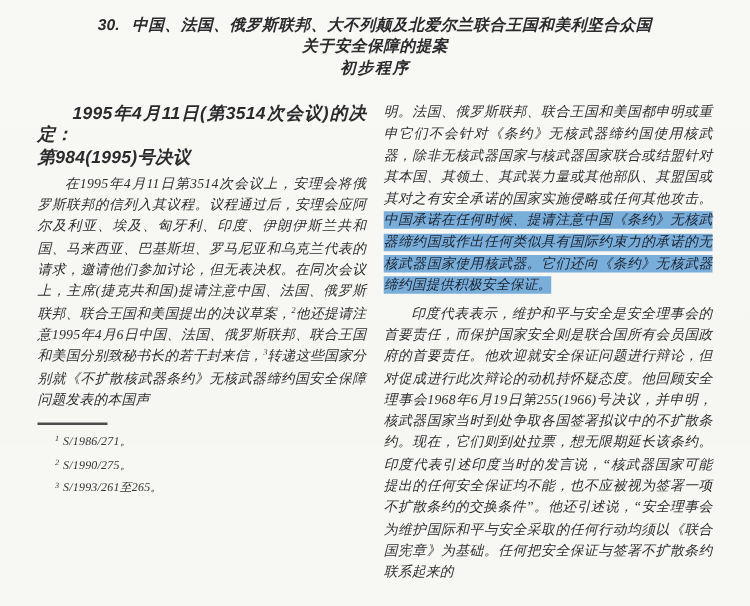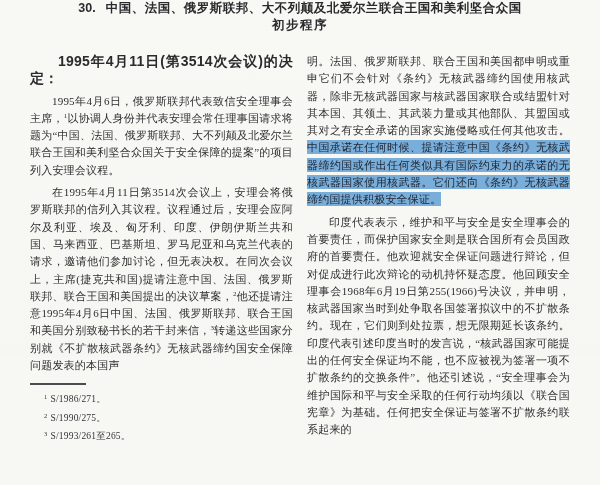--- a/index.html
+++ b/index.html
@@ -12,21 +12,23 @@
     background: #f7f7f4;
     overflow: hidden;
     font-family: "Liberation Serif", "DejaVu Serif", serif;
     color: #2e2e30;
     -webkit-font-smoothing: antialiased;
   }
   .page {
     width: 600px;
     height: 357px;
     box-sizing: border-box;
+    padding-top: 12px;
     background: linear-gradient(180deg, #f8f8f5 0%, #f6f6f3 100%);
+    font-style: italic;
   }
   
   .title-block {
     text-align: center;
     font-family: "Liberation Sans", "DejaVu Sans", sans-serif;
     font-weight: bold;
     font-size: 12.5px;
     line-height: 17px;
     letter-spacing: 0.5px;
     color: #2b2b2d;
@@ -110,31 +112,32 @@
     margin-right: 3px;
   }
 </style>
 </head>
 <body>
 
 <div class="page">
 
   <div class="title-block">
     <div class="title-line1"><span class="item-no">30.</span><span>中国、法国、俄罗斯联邦、大不列颠及北爱尔兰联合王国和美利坚合众国</span></div>
+    <div class="title-line2">关于安全保障的提案</div>
   </div>
   <div class="subtitle">初步程序</div>
 
   <div class="columns">
 
     <div class="col">
       <div class="decision-heading">
         <div class="line1">1995年4月11日(第3514次会议)的决定：</div>
+        <div class="line2">第984(1995)号决议</div>
       </div>
 
-      <p class="body-para"><span>1995年4月6日，俄罗斯联邦代表致信安全理事会主席，</span><sup class="fn-ref">1</sup><span>以协调人身份并代表安理会常任理事国请求将题为“中国、法国、俄罗斯联邦、大不列颠及北爱尔兰联合王国和美利坚合众国关于安全保障的提案”的项目列入安理会议程。</span></p>
 
       <p class="body-para"><span>在1995年4月11日第3514次会议上，安理会将俄罗斯联邦的信列入其议程。议程通过后，安理会应阿尔及利亚、埃及、匈牙利、印度、伊朗伊斯兰共和国、马来西亚、巴基斯坦、罗马尼亚和乌克兰代表的请求，邀请他们参加讨论，但无表决权。在同次会议上，主席(捷克共和国)提请注意中国、法国、俄罗斯联邦、联合王国和美国提出的决议草案，</span><sup class="fn-ref">2</sup><span>他还提请注意1995年4月6日中国、法国、俄罗斯联邦、联合王国和美国分别致秘书长的若干封来信，</span><sup class="fn-ref">3</sup><span>转递这些国家分别就《不扩散核武器条约》无核武器缔约国安全保障问题发表的本国声</span></p>
 
       <div class="footnotes">
         <hr class="fn-sep">
         <div class="fn-item"><sup>1</sup><span>S/1986/271。</span></div>
         <div class="fn-item"><sup>2</sup><span>S/1990/275。</span></div>
         <div class="fn-item"><sup>3</sup><span>S/1993/261至265。</span></div>
       </div>
     </div>

